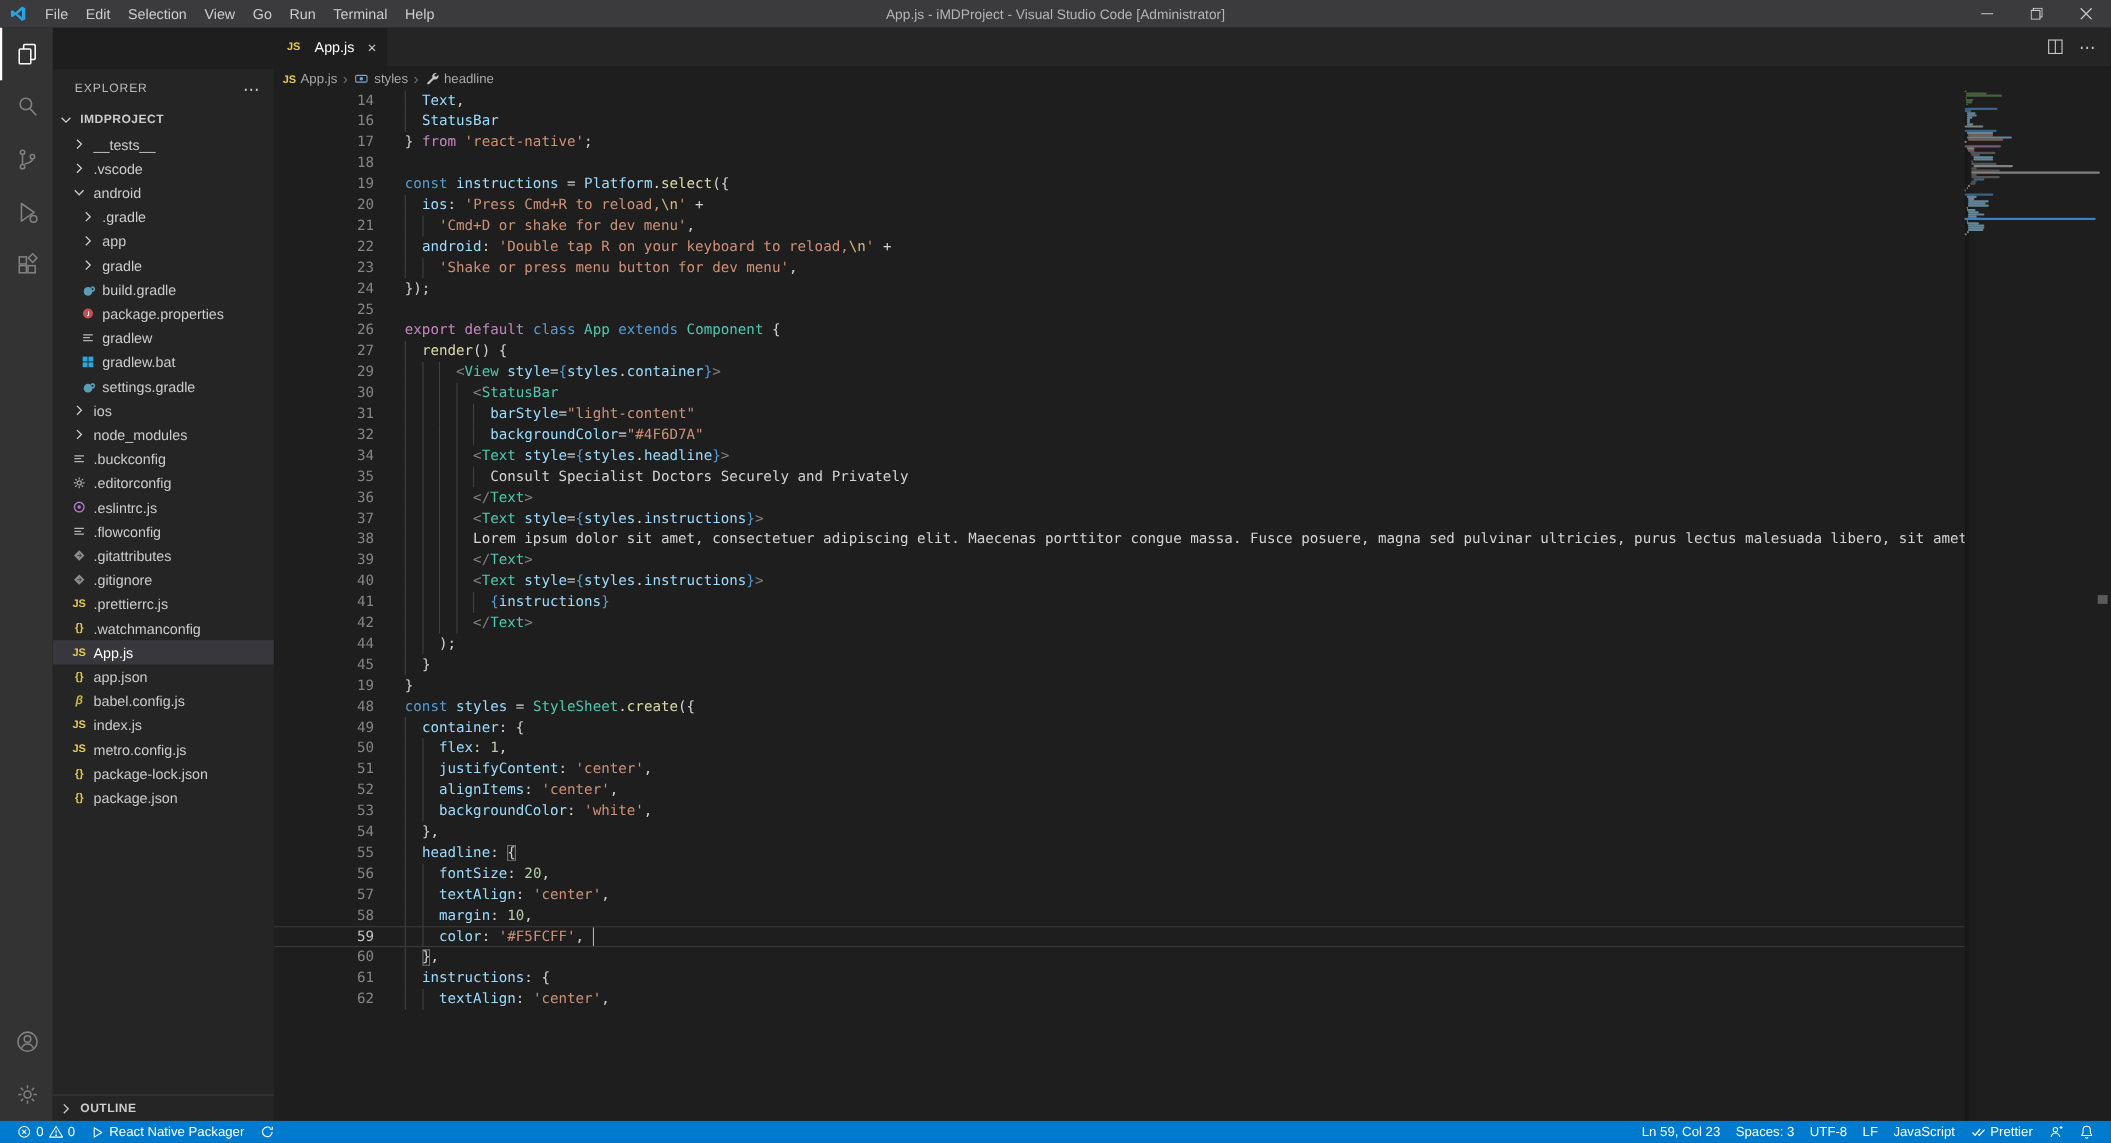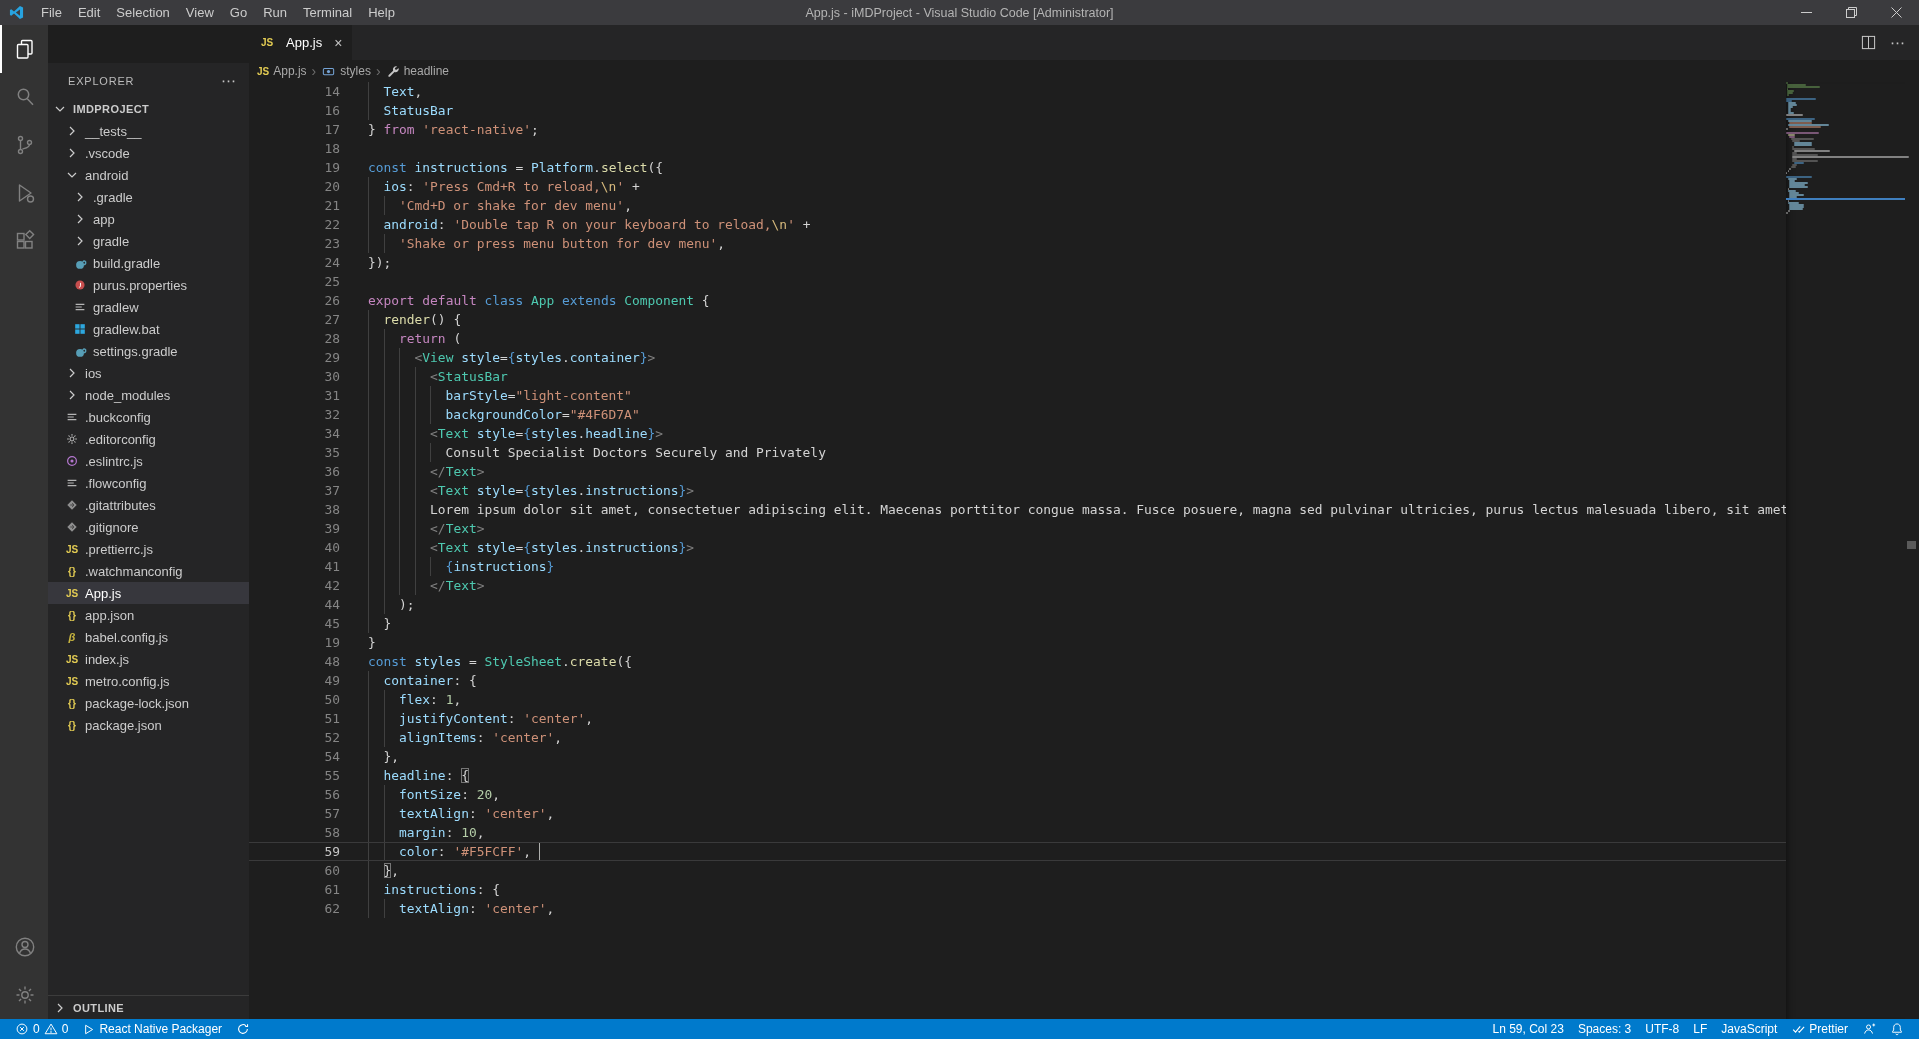--- a/index.html
+++ b/index.html
@@ -249,21 +249,21 @@
           </span>
           <span>build.gradle</span>
         </div>
         <div class="tree-row" style="padding-left: 24px;">
           <span class="ticon">
             <svg width="14" height="14" viewBox="0 0 16 16">
               <circle cx="8" cy="8" r="5.2" fill="#c74e4e"></circle>
               <path d="M8.6 5.6v3.4c0 1.1-.7 1.6-1.8 1.4" stroke="#ffffff" stroke-width="1.1" fill="none"></path>
             </svg>
           </span>
-          <span>purus.properties</span>
+          <span>package.properties</span>
         </div>
         <div class="tree-row" style="padding-left: 24px;">
           <span class="ticon">
             <svg width="14" height="14" viewBox="0 0 16 16" stroke="#b5b5b5" stroke-width="1.3">
               <path d="M3 5h10M3 8h7M3 11h10"></path>
             </svg>
           </span>
           <span>gradlew</span>
         </div>
         <div class="tree-row" style="padding-left: 24px;">
@@ -470,21 +470,20 @@
         <div class="cline"><span class="gut">18</span><span class="lc"></span></div>
         <div class="cline"><span class="gut">19</span><span class="lc"><span class="tk-k">const</span><span class="tk-"> </span><span class="tk-v">instructions</span><span class="tk-"> </span><span class="tk-p">=</span><span class="tk-"> </span><span class="tk-v">Platform</span><span class="tk-p">.</span><span class="tk-f">select</span><span class="tk-p">({</span></span></div>
         <div class="cline"><span class="iguide" style="left: 119px;"></span><span class="gut">20</span><span class="lc"><span class="tk-">  </span><span class="tk-v">ios</span><span class="tk-p">:</span><span class="tk-"> </span><span class="tk-s">'Press Cmd+R to reload,</span><span class="tk-e">\n</span><span class="tk-s">'</span><span class="tk-"> </span><span class="tk-p">+</span></span></div>
         <div class="cline"><span class="iguide" style="left: 119px;"></span><span class="iguide" style="left: 134.5px;"></span><span class="gut">21</span><span class="lc"><span class="tk-">    </span><span class="tk-s">'Cmd+D or shake for dev menu'</span><span class="tk-p">,</span></span></div>
         <div class="cline"><span class="iguide" style="left: 119px;"></span><span class="gut">22</span><span class="lc"><span class="tk-">  </span><span class="tk-v">android</span><span class="tk-p">:</span><span class="tk-"> </span><span class="tk-s">'Double tap R on your keyboard to reload,</span><span class="tk-e">\n</span><span class="tk-s">'</span><span class="tk-"> </span><span class="tk-p">+</span></span></div>
         <div class="cline"><span class="iguide" style="left: 119px;"></span><span class="iguide" style="left: 134.5px;"></span><span class="gut">23</span><span class="lc"><span class="tk-">    </span><span class="tk-s">'Shake or press menu button for dev menu'</span><span class="tk-p">,</span></span></div>
         <div class="cline"><span class="gut">24</span><span class="lc"><span class="tk-p">});</span></span></div>
         <div class="cline"><span class="gut">25</span><span class="lc"></span></div>
         <div class="cline"><span class="gut">26</span><span class="lc"><span class="tk-c">export</span><span class="tk-"> </span><span class="tk-c">default</span><span class="tk-"> </span><span class="tk-k">class</span><span class="tk-"> </span><span class="tk-t">App</span><span class="tk-"> </span><span class="tk-k">extends</span><span class="tk-"> </span><span class="tk-t">Component</span><span class="tk-p"> {</span></span></div>
         <div class="cline"><span class="iguide" style="left: 119px;"></span><span class="gut">27</span><span class="lc"><span class="tk-">  </span><span class="tk-f">render</span><span class="tk-p">() {</span></span></div>
-        <div class="cline"><span class="iguide" style="left: 119px;"></span><span class="iguide" style="left: 134.5px;"></span><span class="gut">28</span><span class="lc"><span class="tk-">    </span><span class="tk-c">return</span><span class="tk-p"> (</span></span></div>
         <div class="cline"><span class="iguide" style="left: 119px;"></span><span class="iguide" style="left: 134.5px;"></span><span class="iguide" style="left: 150px;"></span><span class="gut">29</span><span class="lc"><span class="tk-">      </span><span class="tk-g">&lt;</span><span class="tk-t">View</span><span class="tk-"> </span><span class="tk-v">style</span><span class="tk-p">=</span><span class="tk-b">{</span><span class="tk-v">styles</span><span class="tk-p">.</span><span class="tk-v">container</span><span class="tk-b">}</span><span class="tk-g">&gt;</span></span></div>
         <div class="cline"><span class="iguide" style="left: 119px;"></span><span class="iguide" style="left: 134.5px;"></span><span class="iguide" style="left: 150px;"></span><span class="iguide" style="left: 165.5px;"></span><span class="gut">30</span><span class="lc"><span class="tk-">        </span><span class="tk-g">&lt;</span><span class="tk-t">StatusBar</span></span></div>
         <div class="cline"><span class="iguide" style="left: 119px;"></span><span class="iguide" style="left: 134.5px;"></span><span class="iguide" style="left: 150px;"></span><span class="iguide" style="left: 165.5px;"></span><span class="iguide" style="left: 181px;"></span><span class="gut">31</span><span class="lc"><span class="tk-">          </span><span class="tk-v">barStyle</span><span class="tk-p">=</span><span class="tk-s">"light-content"</span></span></div>
         <div class="cline"><span class="iguide" style="left: 119px;"></span><span class="iguide" style="left: 134.5px;"></span><span class="iguide" style="left: 150px;"></span><span class="iguide" style="left: 165.5px;"></span><span class="iguide" style="left: 181px;"></span><span class="gut">32</span><span class="lc"><span class="tk-">          </span><span class="tk-v">backgroundColor</span><span class="tk-p">=</span><span class="tk-s">"#4F6D7A"</span></span></div>
         <div class="cline"><span class="iguide" style="left: 119px;"></span><span class="iguide" style="left: 134.5px;"></span><span class="iguide" style="left: 150px;"></span><span class="iguide" style="left: 165.5px;"></span><span class="gut">34</span><span class="lc"><span class="tk-">        </span><span class="tk-g">&lt;</span><span class="tk-t">Text</span><span class="tk-"> </span><span class="tk-v">style</span><span class="tk-p">=</span><span class="tk-b">{</span><span class="tk-v">styles</span><span class="tk-p">.</span><span class="tk-v">headline</span><span class="tk-b">}</span><span class="tk-g">&gt;</span></span></div>
         <div class="cline"><span class="iguide" style="left: 119px;"></span><span class="iguide" style="left: 134.5px;"></span><span class="iguide" style="left: 150px;"></span><span class="iguide" style="left: 165.5px;"></span><span class="iguide" style="left: 181px;"></span><span class="gut">35</span><span class="lc"><span class="tk-">          </span><span class="tk-x">Consult Specialist Doctors Securely and Privately</span></span></div>
         <div class="cline"><span class="iguide" style="left: 119px;"></span><span class="iguide" style="left: 134.5px;"></span><span class="iguide" style="left: 150px;"></span><span class="iguide" style="left: 165.5px;"></span><span class="gut">36</span><span class="lc"><span class="tk-">        </span><span class="tk-g">&lt;/</span><span class="tk-t">Text</span><span class="tk-g">&gt;</span></span></div>
         <div class="cline"><span class="iguide" style="left: 119px;"></span><span class="iguide" style="left: 134.5px;"></span><span class="iguide" style="left: 150px;"></span><span class="iguide" style="left: 165.5px;"></span><span class="gut">37</span><span class="lc"><span class="tk-">        </span><span class="tk-g">&lt;</span><span class="tk-t">Text</span><span class="tk-"> </span><span class="tk-v">style</span><span class="tk-p">=</span><span class="tk-b">{</span><span class="tk-v">styles</span><span class="tk-p">.</span><span class="tk-v">instructions</span><span class="tk-b">}</span><span class="tk-g">&gt;</span></span></div>
         <div class="cline"><span class="iguide" style="left: 119px;"></span><span class="iguide" style="left: 134.5px;"></span><span class="iguide" style="left: 150px;"></span><span class="iguide" style="left: 165.5px;"></span><span class="gut">38</span><span class="lc"><span class="tk-">        </span><span class="tk-x">Lorem ipsum dolor sit amet, consectetuer adipiscing elit. Maecenas porttitor congue massa. Fusce posuere, magna sed pulvinar ultricies, purus lectus malesuada libero, sit amet</span></span></div>
         <div class="cline"><span class="iguide" style="left: 119px;"></span><span class="iguide" style="left: 134.5px;"></span><span class="iguide" style="left: 150px;"></span><span class="iguide" style="left: 165.5px;"></span><span class="gut">39</span><span class="lc"><span class="tk-">        </span><span class="tk-g">&lt;/</span><span class="tk-t">Text</span><span class="tk-g">&gt;</span></span></div>
@@ -492,20 +491,21 @@
         <div class="cline"><span class="iguide" style="left: 119px;"></span><span class="iguide" style="left: 134.5px;"></span><span class="iguide" style="left: 150px;"></span><span class="iguide" style="left: 165.5px;"></span><span class="iguide" style="left: 181px;"></span><span class="gut">41</span><span class="lc"><span class="tk-">          </span><span class="tk-b">{</span><span class="tk-v">instructions</span><span class="tk-b">}</span></span></div>
         <div class="cline"><span class="iguide" style="left: 119px;"></span><span class="iguide" style="left: 134.5px;"></span><span class="iguide" style="left: 150px;"></span><span class="iguide" style="left: 165.5px;"></span><span class="gut">42</span><span class="lc"><span class="tk-">        </span><span class="tk-g">&lt;/</span><span class="tk-t">Text</span><span class="tk-g">&gt;</span></span></div>
         <div class="cline"><span class="iguide" style="left: 119px;"></span><span class="iguide" style="left: 134.5px;"></span><span class="gut">44</span><span class="lc"><span class="tk-">    </span><span class="tk-p">);</span></span></div>
         <div class="cline"><span class="iguide" style="left: 119px;"></span><span class="gut">45</span><span class="lc"><span class="tk-">  </span><span class="tk-p">}</span></span></div>
         <div class="cline"><span class="gut">19</span><span class="lc"><span class="tk-p">}</span></span></div>
         <div class="cline"><span class="gut">48</span><span class="lc"><span class="tk-k">const</span><span class="tk-"> </span><span class="tk-v">styles</span><span class="tk-"> </span><span class="tk-p">=</span><span class="tk-"> </span><span class="tk-t">StyleSheet</span><span class="tk-p">.</span><span class="tk-f">create</span><span class="tk-p">({</span></span></div>
         <div class="cline"><span class="iguide" style="left: 119px;"></span><span class="gut">49</span><span class="lc"><span class="tk-">  </span><span class="tk-v">container</span><span class="tk-p">:</span><span class="tk-p"> {</span></span></div>
         <div class="cline"><span class="iguide" style="left: 119px;"></span><span class="iguide" style="left: 134.5px;"></span><span class="gut">50</span><span class="lc"><span class="tk-">    </span><span class="tk-v">flex</span><span class="tk-p">:</span><span class="tk-"> </span><span class="tk-n">1</span><span class="tk-p">,</span></span></div>
         <div class="cline"><span class="iguide" style="left: 119px;"></span><span class="iguide" style="left: 134.5px;"></span><span class="gut">51</span><span class="lc"><span class="tk-">    </span><span class="tk-v">justifyContent</span><span class="tk-p">:</span><span class="tk-"> </span><span class="tk-s">'center'</span><span class="tk-p">,</span></span></div>
         <div class="cline"><span class="iguide" style="left: 119px;"></span><span class="iguide" style="left: 134.5px;"></span><span class="gut">52</span><span class="lc"><span class="tk-">    </span><span class="tk-v">alignItems</span><span class="tk-p">:</span><span class="tk-"> </span><span class="tk-s">'center'</span><span class="tk-p">,</span></span></div>
+        <div class="cline"><span class="iguide" style="left: 119px;"></span><span class="iguide" style="left: 134.5px;"></span><span class="gut">53</span><span class="lc"><span class="tk-">    </span><span class="tk-v">backgroundColor</span><span class="tk-p">:</span><span class="tk-"> </span><span class="tk-s">'white'</span><span class="tk-p">,</span></span></div>
         <div class="cline"><span class="iguide" style="left: 119px;"></span><span class="gut">54</span><span class="lc"><span class="tk-">  </span><span class="tk-p">},</span></span></div>
         <div class="cline"><span class="iguide" style="left: 119px;"></span><span class="gut">55</span><span class="lc"><span class="tk-">  </span><span class="tk-v">headline</span><span class="tk-p">:</span><span class="tk-"> </span><span class="tk-m">{</span></span></div>
         <div class="cline"><span class="iguide" style="left: 119px;"></span><span class="iguide" style="left: 134.5px;"></span><span class="gut">56</span><span class="lc"><span class="tk-">    </span><span class="tk-v">fontSize</span><span class="tk-p">:</span><span class="tk-"> </span><span class="tk-n">20</span><span class="tk-p">,</span></span></div>
         <div class="cline"><span class="iguide" style="left: 119px;"></span><span class="iguide" style="left: 134.5px;"></span><span class="gut">57</span><span class="lc"><span class="tk-">    </span><span class="tk-v">textAlign</span><span class="tk-p">:</span><span class="tk-"> </span><span class="tk-s">'center'</span><span class="tk-p">,</span></span></div>
         <div class="cline"><span class="iguide" style="left: 119px;"></span><span class="iguide" style="left: 134.5px;"></span><span class="gut">58</span><span class="lc"><span class="tk-">    </span><span class="tk-v">margin</span><span class="tk-p">:</span><span class="tk-"> </span><span class="tk-n">10</span><span class="tk-p">,</span></span></div>
         <div class="cline cur"><span class="iguide" style="left: 119px;"></span><span class="iguide" style="left: 134.5px;"></span><span class="gut">59</span><span class="lc"><span class="tk-">    </span><span class="tk-v">color</span><span class="tk-p">:</span><span class="tk-"> </span><span class="tk-s">'#F5FCFF'</span><span class="tk-p">,</span></span><span class="cursor" style="left: 289.5px;"></span></div>
         <div class="cline"><span class="iguide" style="left: 119px;"></span><span class="gut">60</span><span class="lc"><span class="tk-">  </span><span class="tk-m">}</span><span class="tk-p">,</span></span></div>
         <div class="cline"><span class="iguide" style="left: 119px;"></span><span class="gut">61</span><span class="lc"><span class="tk-">  </span><span class="tk-v">instructions</span><span class="tk-p">:</span><span class="tk-p"> {</span></span></div>
         <div class="cline"><span class="iguide" style="left: 119px;"></span><span class="iguide" style="left: 134.5px;"></span><span class="gut">62</span><span class="lc"><span class="tk-">    </span><span class="tk-v">textAlign</span><span class="tk-p">:</span><span class="tk-"> </span><span class="tk-s">'center'</span><span class="tk-p">,</span></span></div>
       </div>

